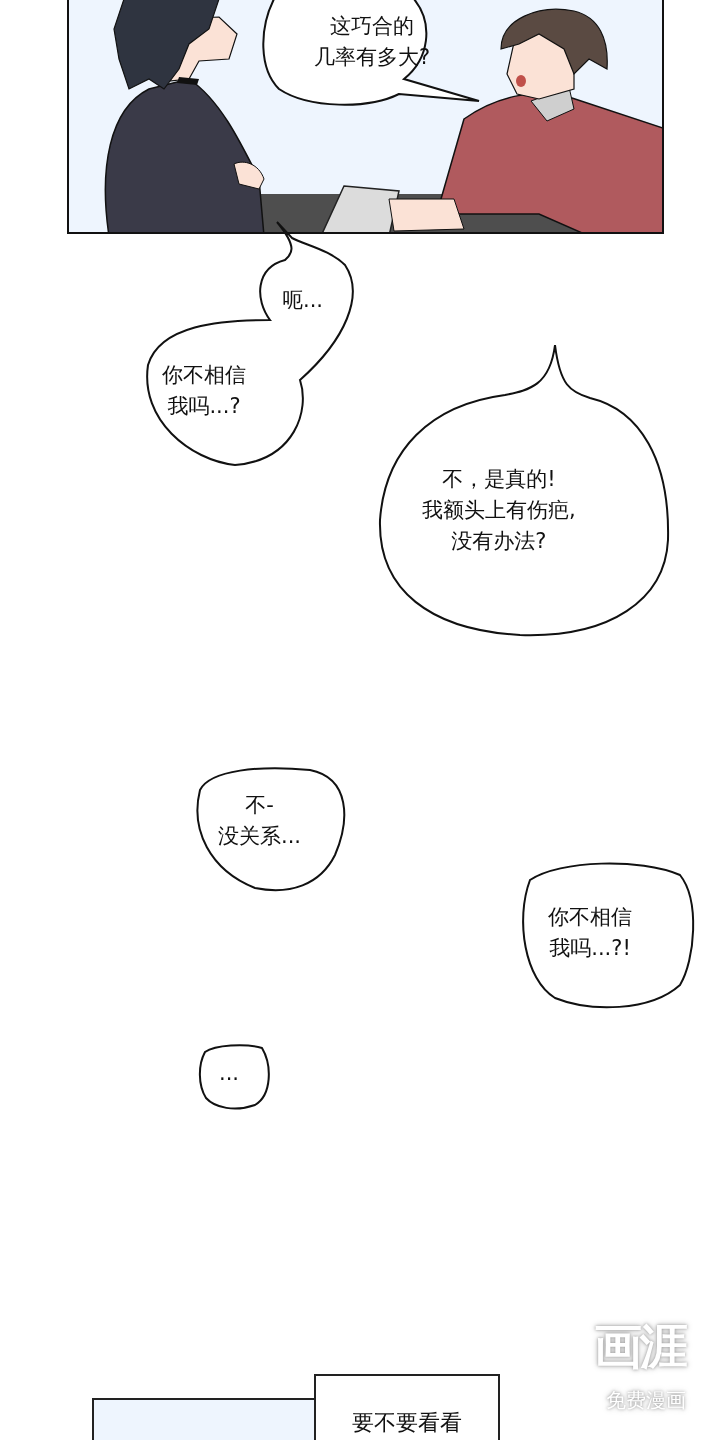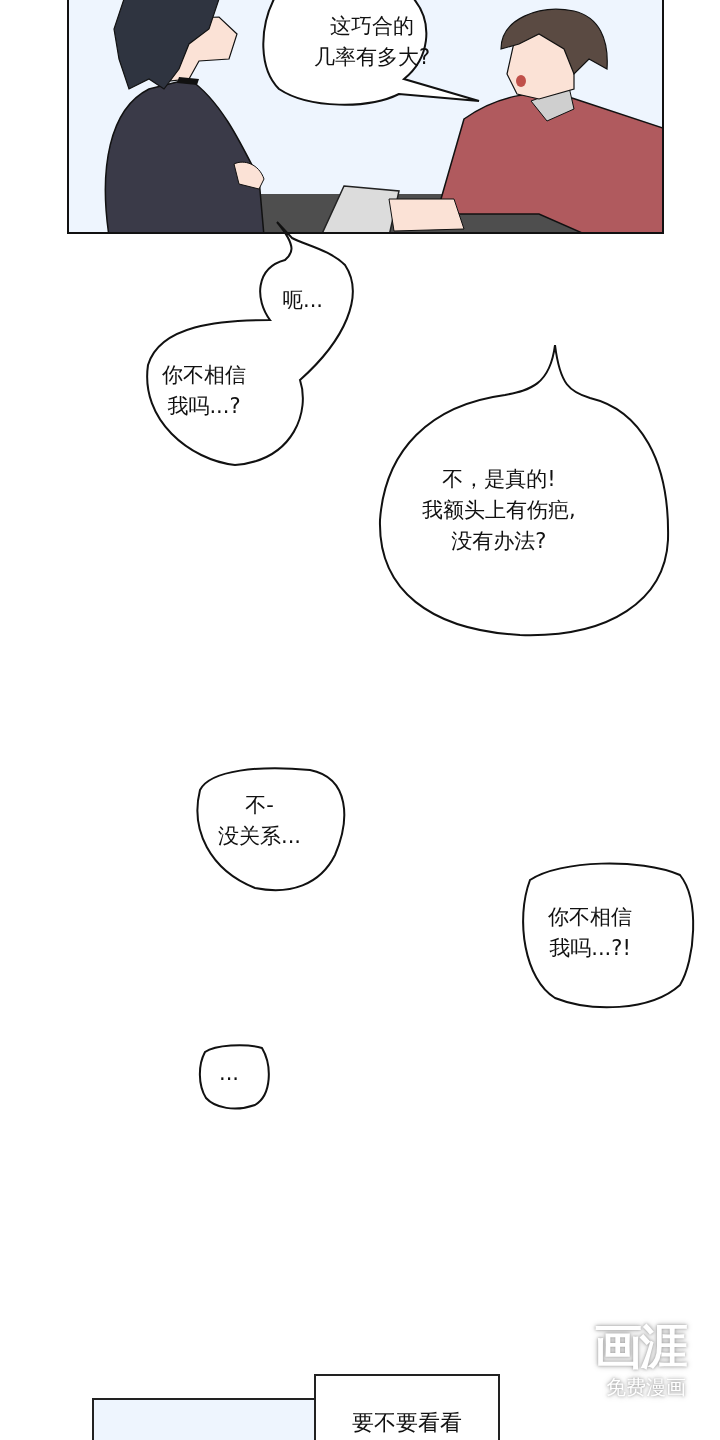--- a/index.html
+++ b/index.html
@@ -11,21 +11,21 @@
   .bubble-text { position:absolute; text-align:center; font-size:21px; line-height:31px;
                  color:#111; white-space:pre; }
   .panel-bottom-left { left:92px; top:1398px; width:240px; height:60px; background:#eef5fe;
                        border:2px solid #222; box-sizing:border-box; }
   .panel-bottom-caption { left:314px; top:1374px; width:186px; height:90px; background:#fff;
                           border:2px solid #222; box-sizing:border-box; }
   .caption-text { position:absolute; left:0; right:0; top:32px; text-align:center; font-size:22px; }
   .watermark { left:566px; top:1318px; width:120px; height:100px; text-align:right;
                color:#fff; text-shadow:0 0 3px #999, 0 0 6px #bbb; }
   .wm-logo { font-size:48px; font-weight:bold; line-height:56px; letter-spacing:-2px; }
-  .wm-sub { font-size:20px; line-height:26px; }
+  .wm-sub { font-size:20px; line-height:26px;margin-top:13px; }
   svg { position:absolute; left:0; top:0; overflow:visible; }
 </style>
 </head>
 <body>
 
 <div class="abs panel-top">
   <svg width="597" height="237">
 
     <polygon points="190,195 597,195 597,237 190,237" fill="#4e4e4e"></polygon>
 

